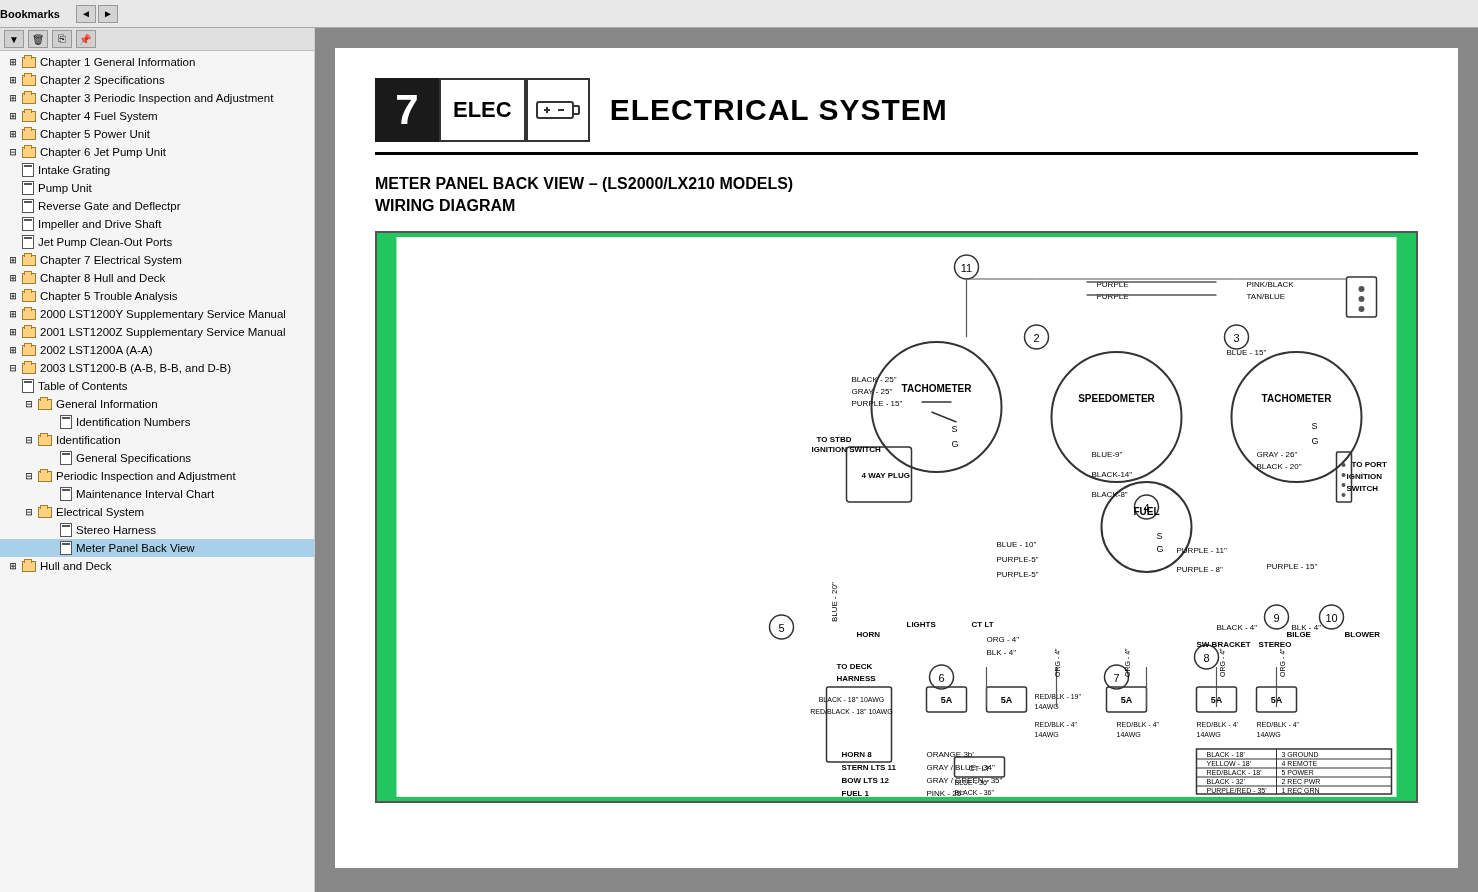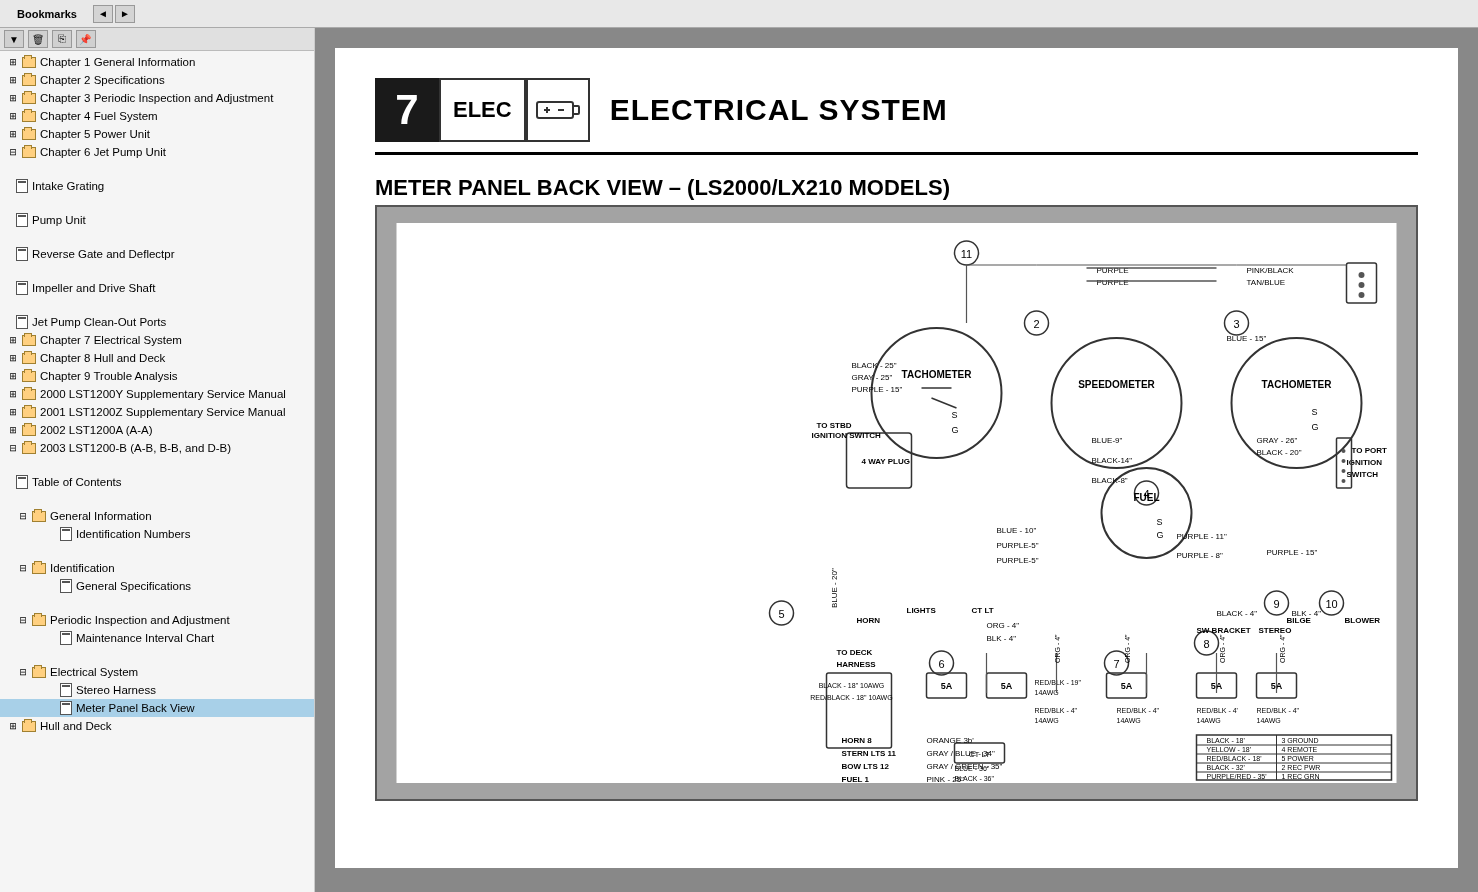--- a/index.html
+++ b/index.html
@@ -5,21 +5,21 @@
     * { box-sizing: border-box; margin: 0; padding: 0; }
     body { font-family: Arial, sans-serif; font-size: 12px; display: flex; flex-direction: column; height: 892px; width: 1478px; overflow: hidden; background: #fff; }
 
     
     .toolbar {
       height: 28px;
       background: #e8e8e8;
       border-bottom: 1px solid #aaa;
       display: flex;
       align-items: center;
-      padding: 0 17px;
+      padding: 0 0;
       gap: 6px;
     }
     .toolbar-title {
       font-size: 11px;
       font-weight: bold;
       margin-right: 10px;
     }
     .toolbar-btn {
       width: 20px; height: 18px;
       background: #d4d4d4;
@@ -112,21 +112,21 @@
     .tree-folder-icon::before {
       content: '';
       position: absolute;
       top: -3px; left: 1px;
       width: 6px; height: 3px;
       background: #ffd080;
       border: 1.5px solid #a08030;
       border-bottom: none;
     }
     .indent-1 { padding-left: 6px; }
-    .indent-2 { padding-left: 16px; margin-top: 16px; }
+    .indent-2 { padding-left: 22px; }
     .indent-3 { padding-left: 60px; }
 
     
     .content {
       flex: 1;
       overflow: auto;
       background: #888;
       padding: 20px;
     }
     .page {
@@ -178,35 +178,35 @@
     }
     .chapter-title-text {
       font-size: 30px;
       font-weight: bold;
       margin-left: 20px;
       letter-spacing: 1px;
     }
 
     
     .section-title {
-      font-size: 22px;
+      font-size: 16px;
       font-weight: bold;
       margin-bottom: 4px;
     }
     .section-subtitle {
       font-size: 16px;
       font-weight: bold;
       margin-bottom: 16px;
     }
 
     
     .wiring-diagram {
       border: 2px solid #555;
-      background: #a3a3a3;
-      padding: 16px;
+      background: #22c55e;
+      padding: 4px;
       overflow: hidden;
       position: relative;
       width: 100%;
       min-height: 560px;
     }
   </style>
 </head>
 <body>
 
 <div class="toolbar">
@@ -294,21 +294,21 @@
 
       <div class="tree-item indent-1">
         <span class="tree-expander">⊞</span>
         <span class="tree-folder-icon"></span>
         <span>Chapter 8 Hull and Deck</span>
       </div>
 
       <div class="tree-item indent-1">
         <span class="tree-expander">⊞</span>
         <span class="tree-folder-icon"></span>
-        <span>Chapter 9 Trouble Analysis</span>
+        <span>Chapter 5 Trouble Analysis</span>
       </div>
 
       <div class="tree-item indent-1">
         <span class="tree-expander">⊞</span>
         <span class="tree-folder-icon"></span>
         <span>2000 LST1200Y Supplementary Service Manual</span>
       </div>
 
       <div class="tree-item indent-1">
         <span class="tree-expander">⊞</span>
@@ -400,20 +400,21 @@
             <rect x="37" y="8" width="6" height="8" rx="1" fill="none" stroke="#333" stroke-width="2"></rect>
             <line x1="8" y1="12" x2="14" y2="12" stroke="#333" stroke-width="2"></line>
             <line x1="11" y1="9" x2="11" y2="15" stroke="#333" stroke-width="2"></line>
             <line x1="22" y1="12" x2="28" y2="12" stroke="#333" stroke-width="2"></line>
           </svg>
         </div>
         <div class="chapter-title-text">ELECTRICAL SYSTEM</div>
       </div>
 
       <div class="section-title">METER PANEL BACK VIEW – (LS2000/LX210 MODELS)</div>
+      <div class="section-subtitle">WIRING DIAGRAM</div>
 
       <div class="wiring-diagram">
         <svg viewBox="0 0 1000 560" width="100%" height="560" xmlns="http://www.w3.org/2000/svg" style="display:block;">
 
           <rect width="1000" height="560" fill="#fff"></rect>
 
           <circle cx="570" cy="30" r="12" fill="none" stroke="#333" stroke-width="1.5"></circle>
           <text x="570" y="35" text-anchor="middle" font-size="11" font-family="Arial">11</text>
 
           <circle cx="640" cy="100" r="12" fill="none" stroke="#333" stroke-width="1.5"></circle>

